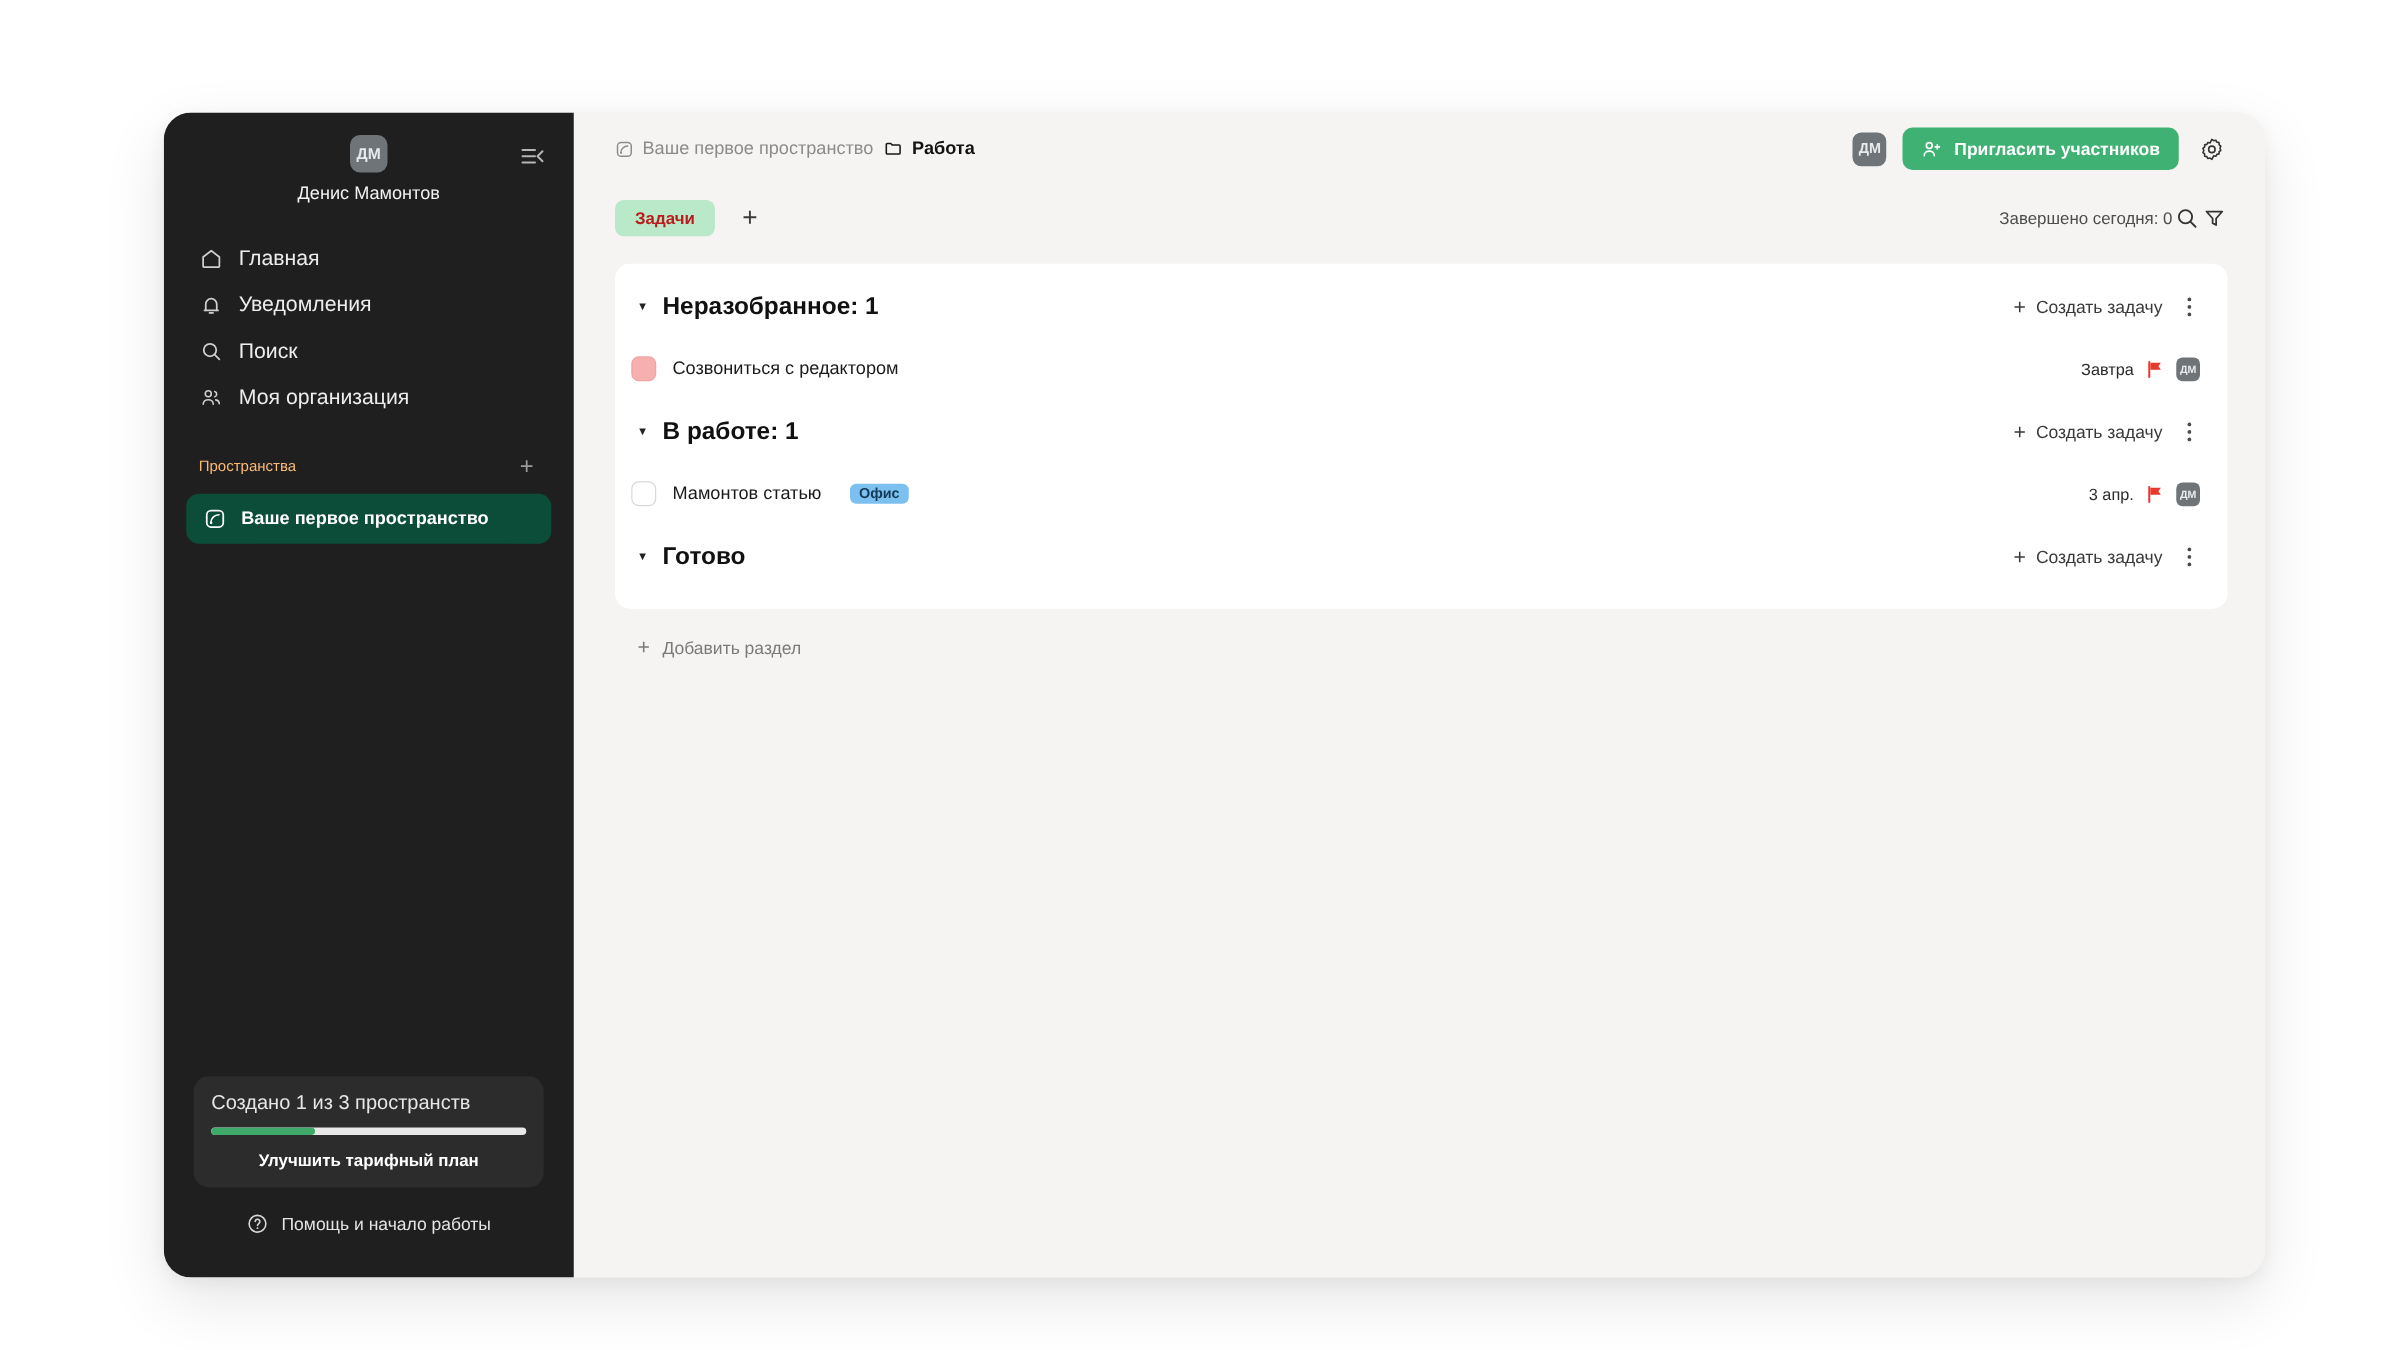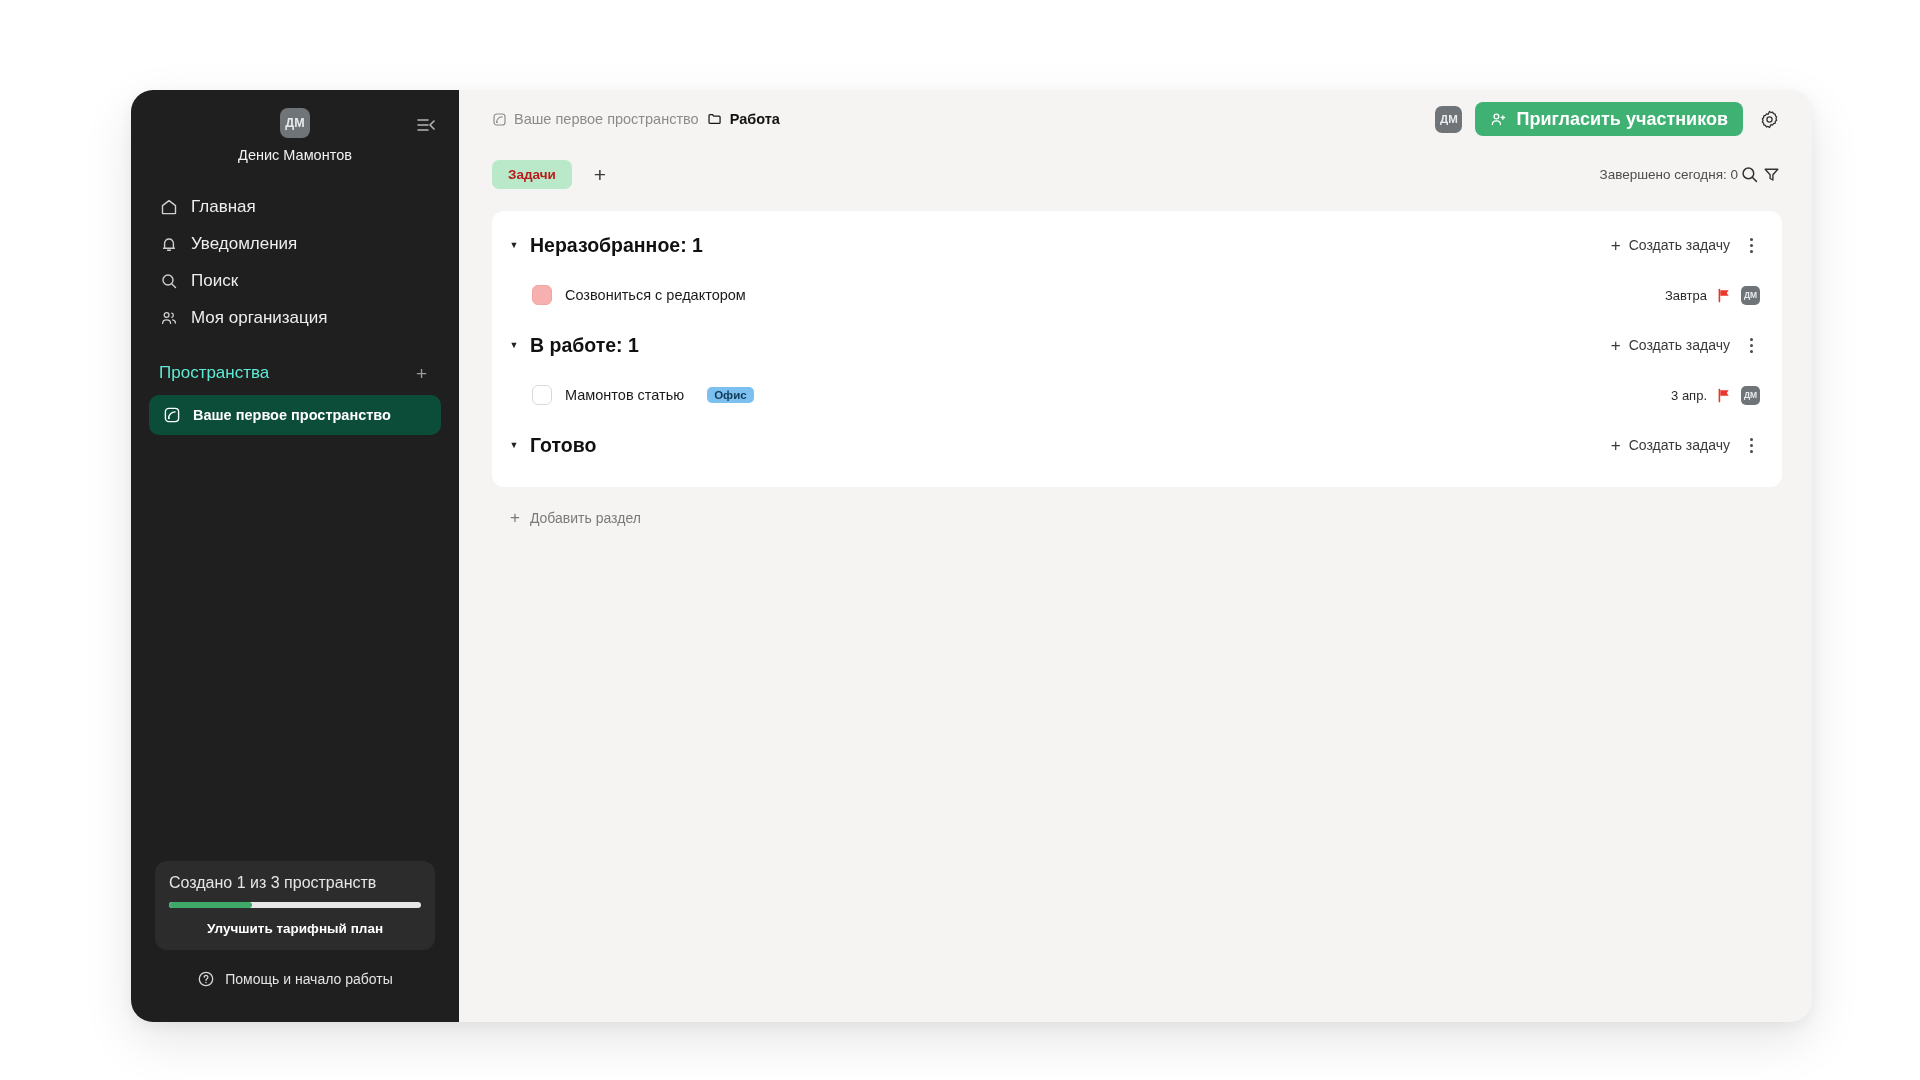--- a/index.html
+++ b/index.html
@@ -82,22 +82,22 @@
     flex: none;
   }
 
   .section-head {
     display: flex; align-items: center; justify-content: space-between;
     padding: 0 28px 0 28px;
     margin-top: 24px;
     height: 26px;
   }
   .section-head .title {
-    color: #5eead4;
-    font-size: 17px;
+    color: #fdba74;
+    font-size: 12px;
   }
   .section-head .plus {
     color: #9a9a9a;
     font-size: 19px;
     line-height: 1;
     cursor: pointer;
     padding: 2px 4px;
   }
 
   .space-item {
@@ -178,21 +178,21 @@
   .av-sq {
     width: 27px; height: 27px; border-radius: 7px;
     background: #6f7479; color: #e9eaec;
     font-size: 11.5px; font-weight: 700;
     display: flex; align-items: center; justify-content: center;
   }
   .invite-btn {
     display: flex; align-items: center; gap: 9px;
     background: #3fb173;
     color: #ffffff;
-    font-size: 18px;
+    font-size: 14px;
     font-weight: 600;
     height: 34px;
     padding: 0 15px;
     border-radius: 8px;
     border: none;
     cursor: pointer;
     font-family: inherit;
     justify-content: center;
   }
   .gear-btn { width: 26px; height: 26px; display: flex; align-items: center; justify-content: center; cursor: pointer; }
@@ -262,21 +262,21 @@
     display: flex; flex-direction: column; align-items: center; justify-content: center;
     gap: 3px; cursor: pointer;
   }
   .kebab i { width: 3px; height: 3px; border-radius: 50%; background: #4a4a4a; display:block; }
 
   .task-row {
     display: flex; align-items: center;
     height: 44px;
     padding: 0 22px 0 13px;
   }
-  .task-left { display: flex; align-items: center; gap: 13px; margin-left: 27px; }
+  .task-left { display: flex; align-items: center; gap: 13px; }
   .check {
     width: 20px; height: 20px;
     border-radius: 6px;
     flex: none;
     cursor: pointer;
   }
   .check.pink { background: #f7b0b0; border: 1px solid #f2a3a3; }
   .check.empty { background: #ffffff; border: 1.5px solid #d9d9d9; }
   .task-title { font-size: 14.5px; color: #1a1a1a; }
   .tag {

